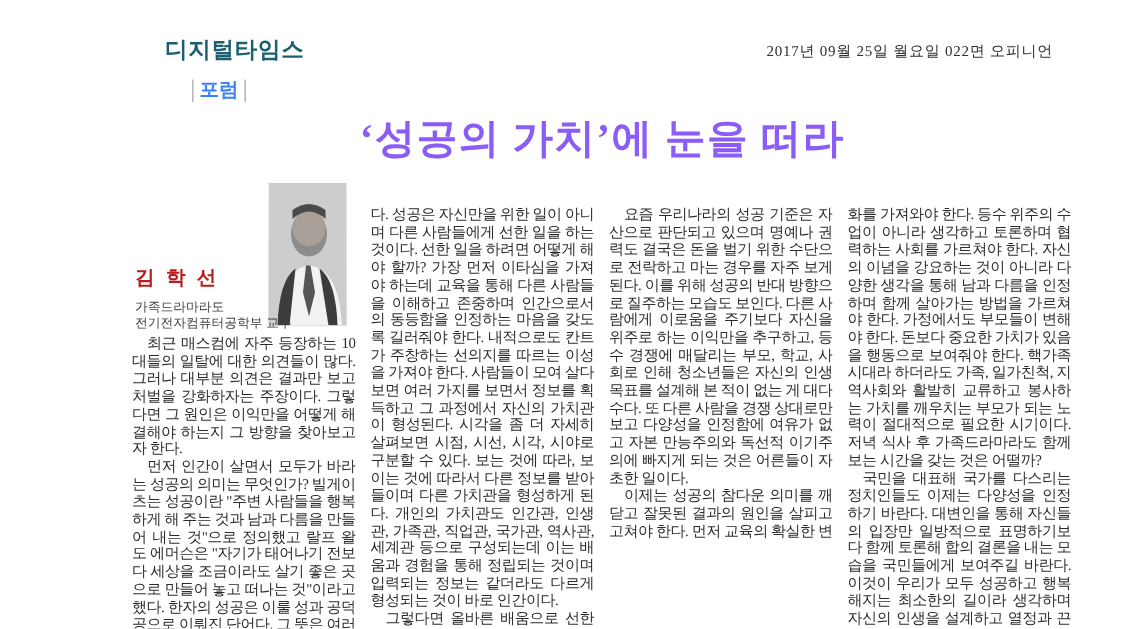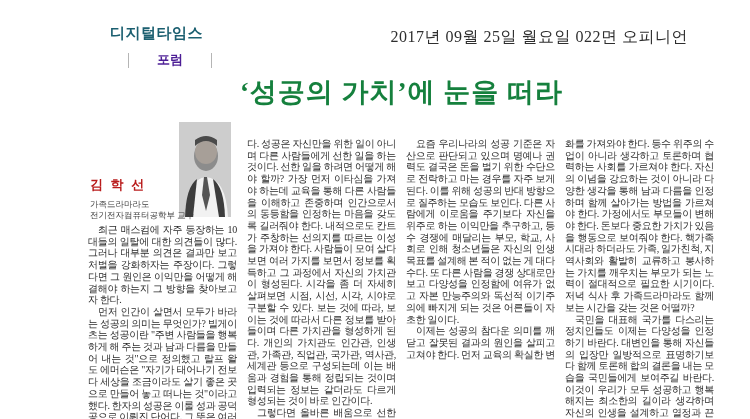--- a/index.html
+++ b/index.html
@@ -9,36 +9,36 @@
   .page { position: relative; width: 750px; height: 407px; background: #fff; margin-top: 20px; }
 
   
   .logo {
     position: absolute; left: 110px; top: 4px;
     font-family: "Liberation Sans", "DejaVu Sans", sans-serif;
     font-weight: bold; font-size: 15px; letter-spacing: 0.5px;
     color: #1b5f70;
   }
   .dateline {
-    position: absolute; right: 62px; top: 7px;
-    font-size: 16px; color: #2e2e2e; letter-spacing: 0.5px;
+    position: absolute; right: 48px; top: 7px;
+    font-size: 10px; color: #2e2e2e; letter-spacing: 0.5px;
   }
   .section-label {
     position: absolute; left: 128px; top: 31px;
-    display: flex; align-items: center; gap: 28px;
+    display: flex; align-items: center; gap: 4px;
     font-family: "Liberation Sans", "DejaVu Sans", sans-serif;
-    font-size: 13px; font-weight: bold; color: #4c1d95;
+    font-size: 13px; font-weight: bold; color: #3b82f6;
   }
   .vbar { width: 1px; height: 15px; background: #b5b5b5; }
 
   
   .headline {
     position: absolute; left: 88px; top: 54px; width: 627px;
     text-align: center;
-    font-size: 27px; font-weight: bold; color: #15803d;
+    font-size: 27px; font-weight: bold; color: #8b5cf6;
     letter-spacing: 1px;
   }
 
   
   .columns {
     position: absolute; left: 88px; top: 100px; width: 627px; height: 315px;
     display: flex; gap: 10px;
   }
   .col { width: 149px; height: 315px; overflow: hidden; }
   .col-text p {

